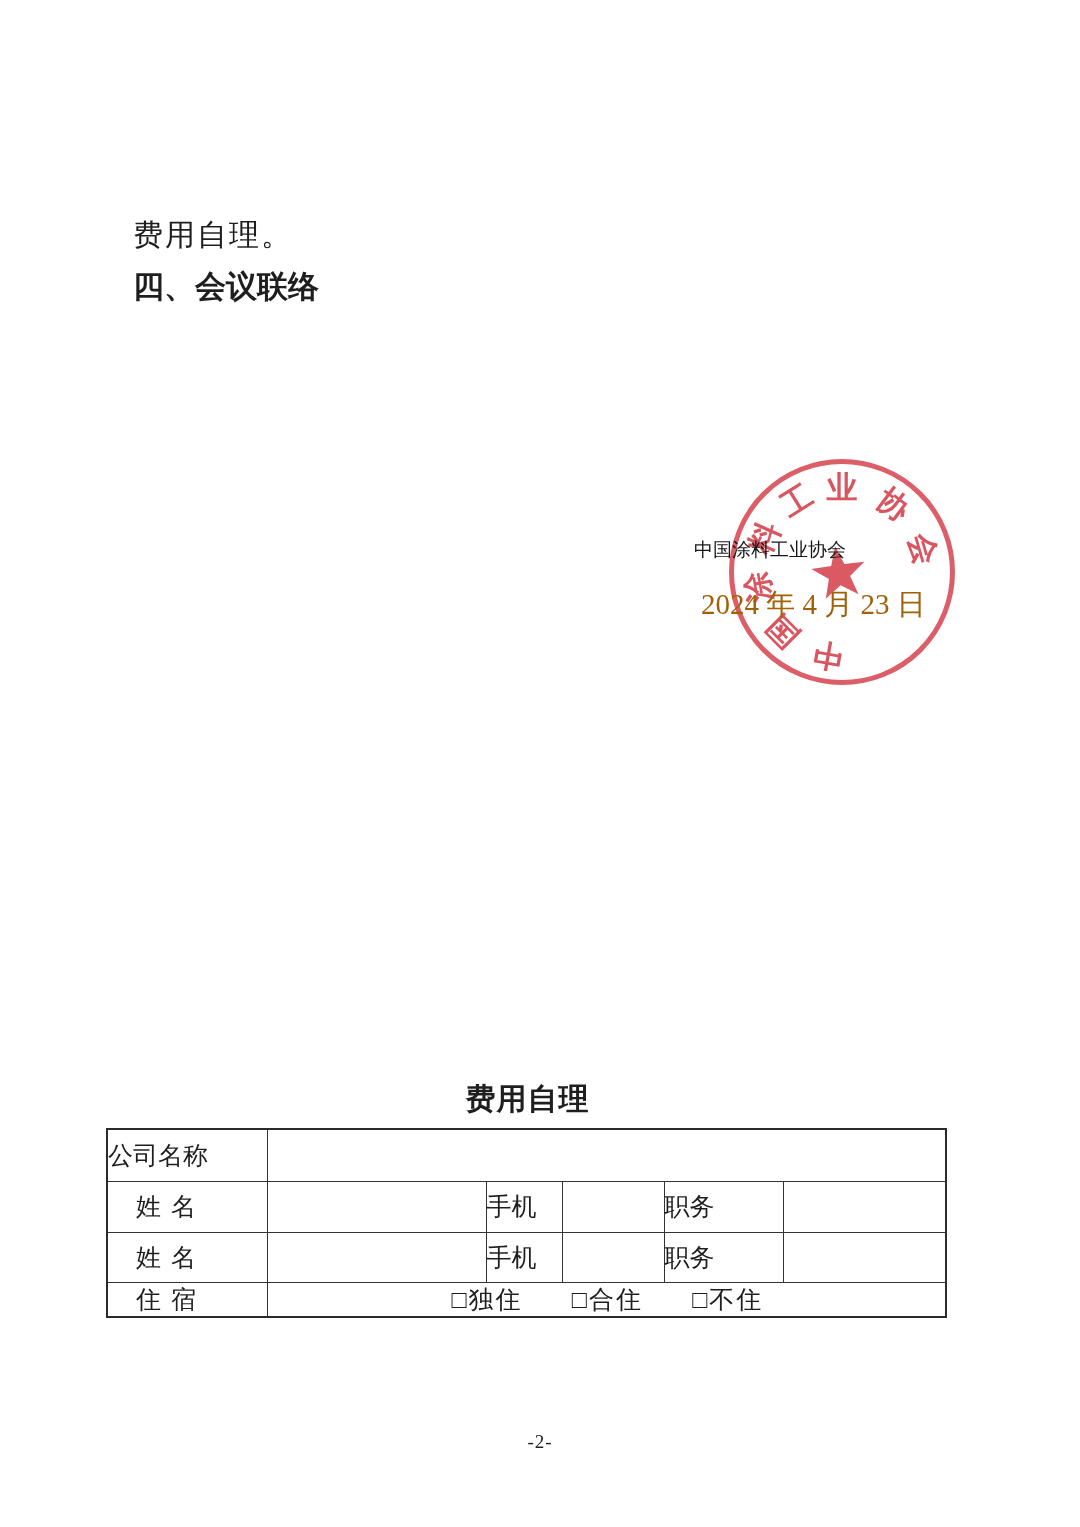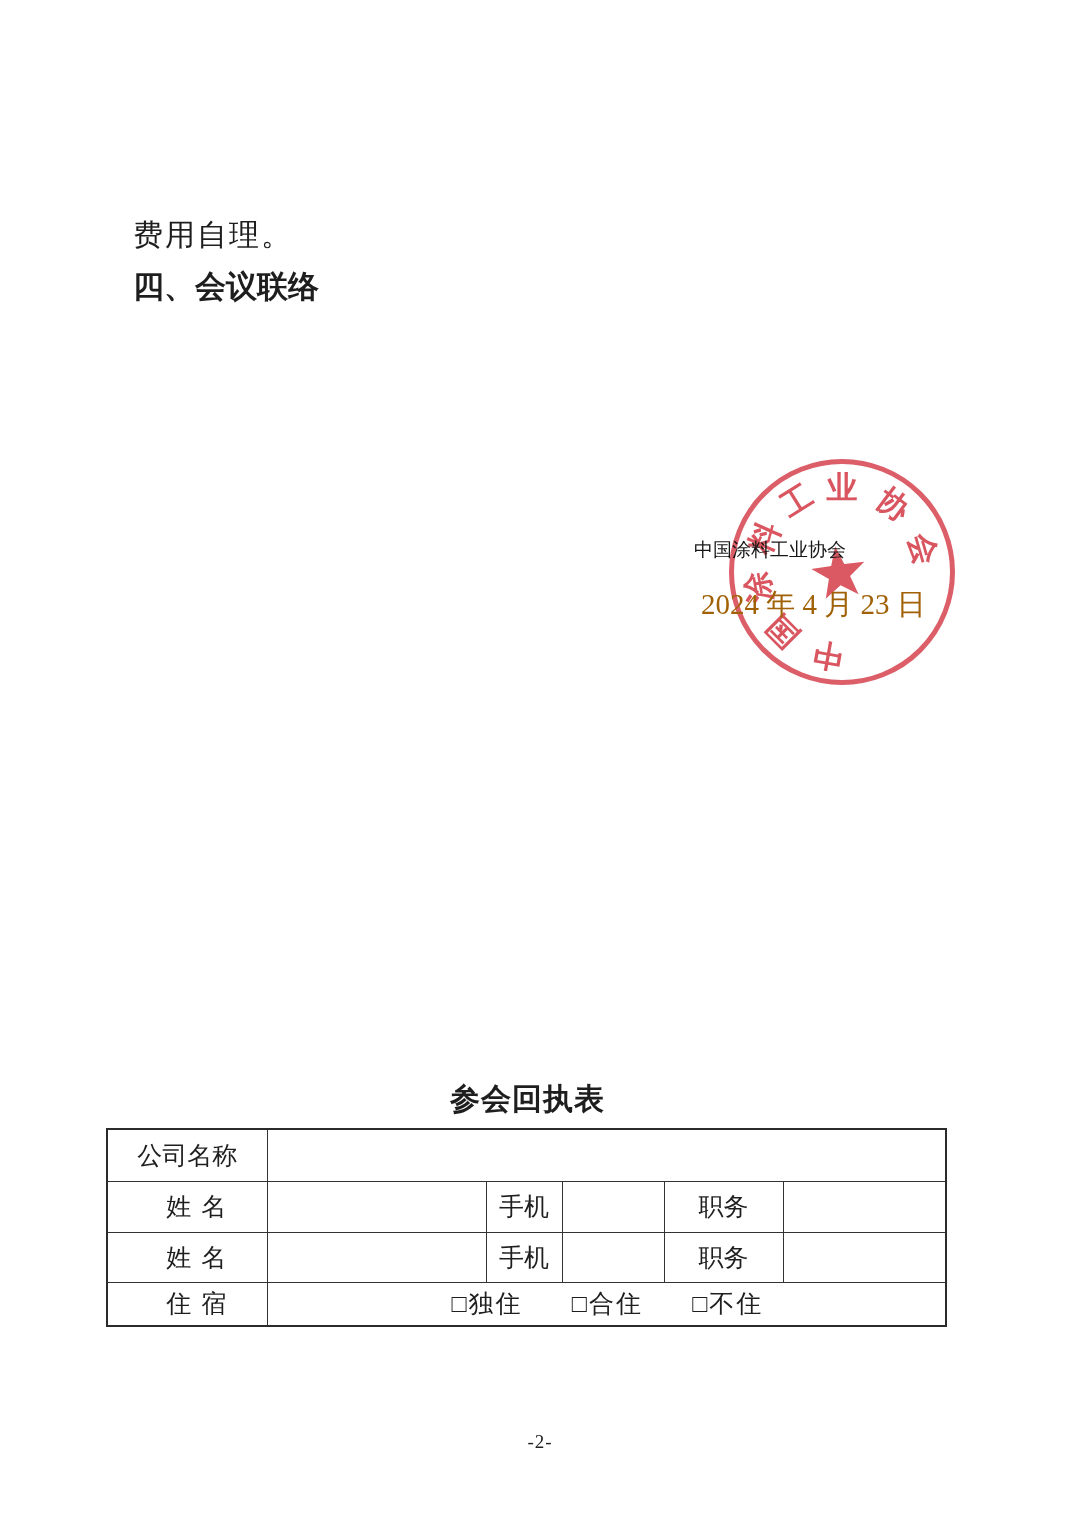--- a/index.html
+++ b/index.html
@@ -91,26 +91,26 @@
   .reply-table {
     position: absolute; left: 106px; top: 1128px;
     border-collapse: collapse; table-layout: fixed;
     border: 2px solid #2b2b2b;
   }
   .reply-table td {
     border: 1px solid var(--table-border);
     padding: 0;
     font-size: 25px;
   }
-  .reply-table td.lbl { text-align: center; }
+  .reply-table td.lbl { }
   .reply-table td.spread { letter-spacing: 10px; padding-left: 28px; }
   .r1 { height: 52px; }
   .r2 { height: 51px; }
   .r3 { height: 50px; }
-  .r4 { height: 44px; }
+  .r4 { height: 34px; }
   .lodging-cell {
     font-size: 26px; letter-spacing: 2px;
     padding-left: 184px !important;
     margin-left: 42px;
   }
   .lodging-cell span { margin-right: 41px; }
   .lodging-cell span:last-child { margin-right: 0; }
 
   
   .page-number {
@@ -144,21 +144,21 @@
     <span class="ring-char">协</span>
     <span class="ring-char">会</span>
     <svg class="stamp-star" width="60" height="60" viewBox="-32 -32 64 64">
       <polygon points="0,-30 -7.05,-9.71 -28.53,-9.27 -11.41,3.71 -17.63,24.27 0,12 17.63,24.27 11.41,3.71 28.53,-9.27 7.05,-9.71"></polygon>
     </svg>
   </div>
 
   <div class="stamp-org">中国涂料工业协会</div>
   <div class="stamp-date">2024 年 4 月 23 日</div>
 
-  <div class="form-title">参会回执表</div>
+  <div class="form-title">费用自理</div>
 
   <table class="reply-table">
     <colgroup>
       <col style="width:160px">
         <col style="width:219px">
         <col style="width:76px">
       <col style="width:102px">
         <col style="width:119px">
         <col style="width:163px">
     </colgroup>

